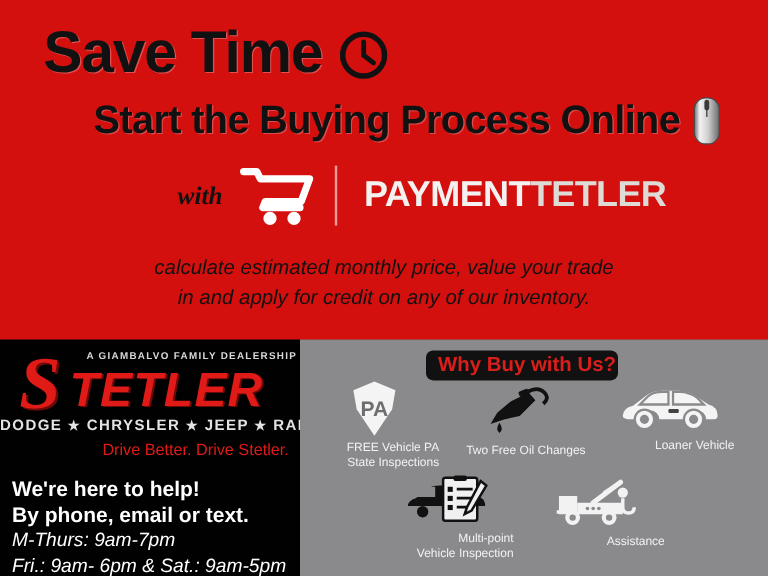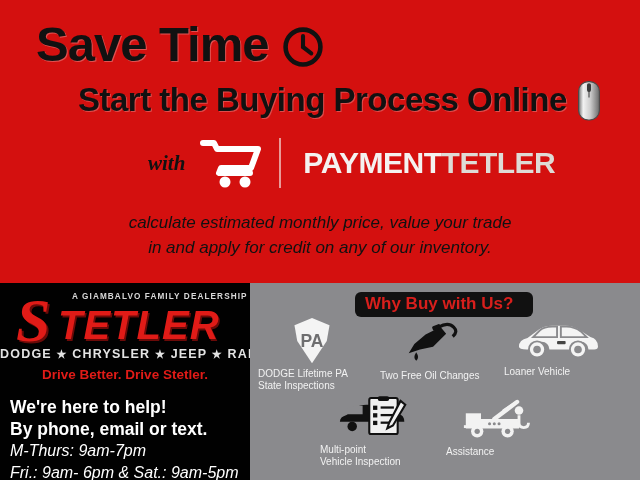--- a/index.html
+++ b/index.html
@@ -90,43 +90,43 @@
     text-shadow:1.5px 1.5px 0 #6b0a08;
   }
   .brand-row{
     position:absolute;left:0;top:64px;width:250px;text-align:center;
     color:#e3e3e3;font-size:12.5px;font-weight:bold;letter-spacing:1.2px;
     white-space:nowrap;
   }
   .brand-row .star{color:#e3e3e3;font-size:11px;}
   .slogan{
     position:absolute;left:0;top:84px;width:250px;text-align:center;
-    color:#e01b17;font-size:13.5px;font-weight:bold;white-space:nowrap;
+    color:#e01b17;font-size:13.5px;font-weight:normal;white-space:nowrap;padding-left:38px;
   }
   .help-block{
     position:absolute;left:10px;top:113px;width:240px;color:#fff;
   }
   .help-l1,.help-l2{font-size:17.5px;font-weight:bold;line-height:22px;white-space:nowrap;}
   .help-l3,.help-l4{font-size:16px;font-style:italic;line-height:22px;white-space:nowrap;}
 
   
   .right-panel{
     position:absolute;left:250px;top:283px;width:390px;height:197px;
     background:#8a8a8d;
   }
   .why-badge{
     position:absolute;left:105px;top:9px;
     background:#111;color:#d81f1c;
     font-size:17px;font-weight:bold;
-    padding:2px 20px 3px 10px;border-radius:6px;
+    padding:2px 2px 3px 10px;border-radius:6px;
     white-space:nowrap;
     font-family:"Liberation Sans", sans-serif;
   }
   .perk{
-    position:absolute;text-align:left;width:108px;
+    position:absolute;text-align:right;width:108px;
   }
   .perk .ico{height:48px;display:flex;align-items:center;justify-content:center;}
   .perk .cap{
     margin-top:3px;color:#f2f2f2;font-size:10px;line-height:12px;
     font-family:"Liberation Sans", sans-serif;
   }
   .p1{left:8px;top:34px;}
   .p2{left:130px;top:36px;}
   .p3{left:254px;top:32px;}
   .p4{left:70px;top:110px;}
@@ -219,21 +219,21 @@
     <div class="why-badge">Why Buy with Us?</div>
 
     <div class="perk p1">
       <div class="ico">
         <svg viewBox="0 0 54 52" width="50" height="48">
           <path d="M27 1 L46 9 L43 26 L27 50 L11 26 L8 9 Z" fill="#f4f4f4"></path>
           <text x="27" y="32" text-anchor="middle" font-family="Liberation Sans, sans-serif" font-size="19" font-weight="bold" fill="#6e6e70">PA</text>
         </svg>
       </div>
       <div class="cap">
-        <div>DODGE Lifetime PA</div>
+        <div>FREE Vehicle PA</div>
         <div>State Inspections</div>
       </div>
     </div>
 
     <div class="perk p2">
       <div class="ico">
         <svg viewBox="0 0 62 46" width="58" height="44">
           <path d="M16 30 L4 34 L10 24 L22 14 L38 6 L44 13 L30 27 Z" fill="#111"></path>
           <path d="M36 6 q10 -6 16 0 q5 5 -1 10" fill="none" stroke="#111" stroke-width="3.4"></path>
           <rect x="29" y="4" width="9" height="5" rx="1.5" fill="#111" transform="rotate(-22 33 6)"></rect>

